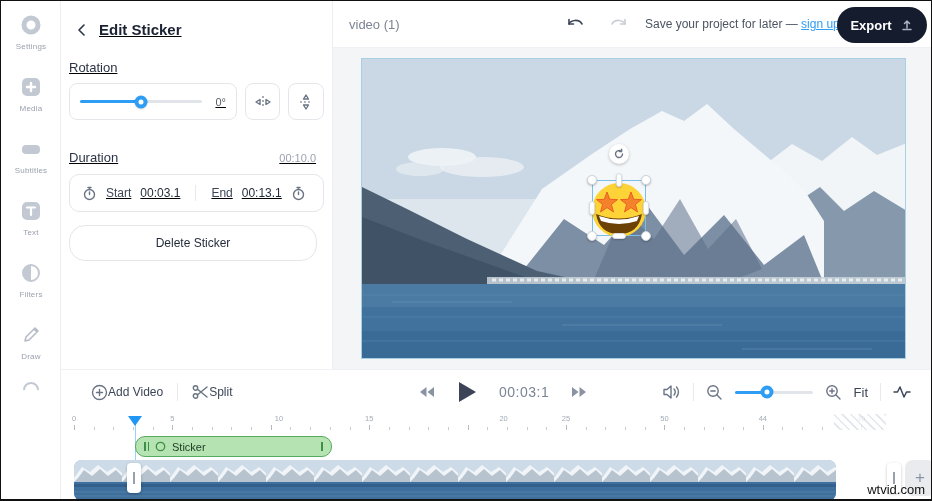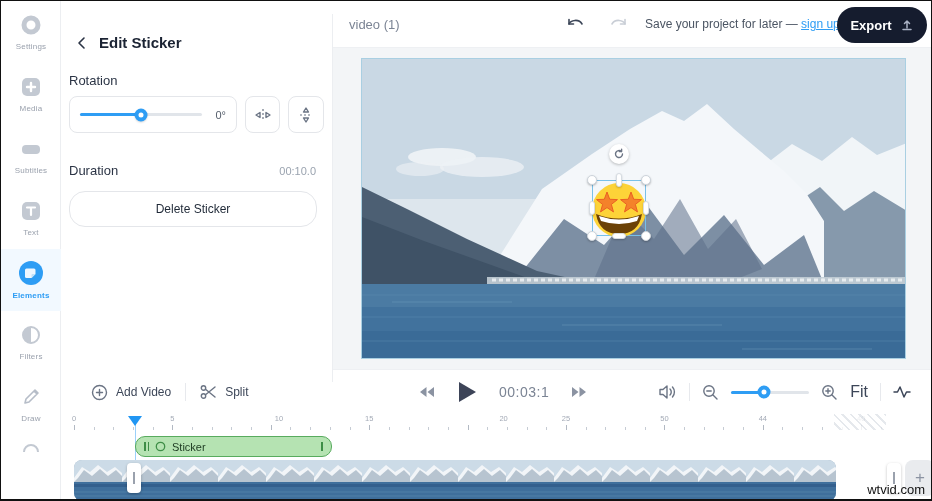--- a/index.html
+++ b/index.html
@@ -8,21 +8,21 @@
   .app { position:relative; width:932px; height:501px; border:1px solid #111; border-bottom:2px solid #111; background:#fff; overflow:hidden; }
 
   
   .sidebar { position:absolute; left:0; top:0; width:60px; height:100%; background:#fff; border-right:1px solid #eceef1; z-index:5; }
   .side-item { width:60px; height:62px; display:flex; flex-direction:column; align-items:center; justify-content:center; gap:5px; cursor:pointer; }
   .side-item .lbl { font-size:8px; color:#9aa1ad; letter-spacing:.2px; }
   .side-item.active { background:#f2f9ff; }
   .side-item.active .lbl { color:var(--accent); font-weight:bold; }
 
   
-  .panel { position:absolute; left:60px; top:13px; width:272px; height:368px; background:#fff; border-right:1px solid #eceef1; z-index:4; }
+  .panel { position:absolute; left:60px; top:0; width:272px; height:368px; background:#fff; border-right:1px solid #eceef1; z-index:4;text-decoration:underline; }
   .panel-head { display:flex; align-items:center; gap:10px; padding:20px 8px 0 14px; }
   .panel-title { font-size:15px; font-weight:bold; color:#1b2333; }
   .sec-label { font-size:13px; color:#2b3445; padding:0 8px; }
   .rot-label { margin-top:22px; }
   .rot-row { display:flex; gap:8px; padding:8px 8px 0 8px; }
   .slider-box { width:170px; height:37px; border:1px solid #e4e6ea; border-radius:8px; display:flex; align-items:center; padding:0 10px; gap:8px; background:#fff; }
   .slider-track { position:relative; flex:1; height:3px; background:#e1e5ea; border-radius:2px; }
   .slider-fill { position:absolute; left:0; top:0; height:3px; width:50%; background:var(--accent); border-radius:2px; }
   .slider-thumb { position:absolute; left:50%; top:50%; transform:translate(-50%,-50%); width:13px; height:13px; background:#fff; border:4px solid var(--accent); border-radius:50%; box-shadow:0 1px 2px rgba(0,0,0,.15); }
   .rot-val { font-size:11px; color:#555e6b; min-width:16px; text-align:right; }
@@ -52,26 +52,26 @@
   .sel-box { position:absolute; inset:0; border:1px solid #79c0e8; }
   .emoji { position:absolute; left:-5px; top:-3px; }
   .handle-c { position:absolute; width:10px; height:10px; background:#fff; border:1px solid #cdd4db; border-radius:50%; box-shadow:0 1px 2px rgba(0,0,0,.25); }
   .handle-b { position:absolute; background:#fff; border:1px solid #d6dce2; border-radius:3px; box-shadow:0 1px 2px rgba(0,0,0,.2); }
   .rotate-handle { position:absolute; left:17px; top:-36px; width:20px; height:20px; background:#fff; border-radius:50%; box-shadow:0 1px 3px rgba(0,0,0,.25); display:flex; align-items:center; justify-content:center; }
 
   
   .timeline { position:absolute; left:60px; top:368px; width:872px; height:131px; background:#fff; border-top:1px solid #eef0f3; z-index:3; }
   .tl-toolbar { position:relative; height:44px; display:flex; align-items:center; }
   .tl-left { display:flex; align-items:center; gap:14px; margin-left:30px; }
-  .tl-btn { display:flex; align-items:center; gap:8px; background:none; border:none; font-size:12px; color:#3c4658; font-family:inherit; cursor:pointer; }
+  .tl-btn { display:flex; align-items:center; gap:0; background:none; border:none; font-size:12px; color:#3c4658; font-family:inherit; cursor:pointer; }
   .v-div { width:1px; height:18px; background:#e7e9ed; }
   .tl-center { position:absolute; left:358px; display:flex; align-items:center; gap:22px; }
   .time-display { font-size:14px; color:#7b8494; letter-spacing:.5px; }
   .tl-right { position:absolute; right:22px; display:flex; align-items:center; gap:12px; }
-  .fit-lbl { font-size:16px; color:#3c4658; cursor:pointer; }
+  .fit-lbl { font-size:13px; color:#3c4658; cursor:pointer; }
   .zoom-slider { position:relative; width:78px; height:3px; background:#e1e5ea; border-radius:2px; }
   .zoom-fill { position:absolute; left:0; top:0; height:3px; width:42%; background:var(--accent); border-radius:2px; }
   .zoom-thumb { position:absolute; left:42%; top:50%; transform:translate(-50%,-50%); width:13px; height:13px; background:#fff; border:4px solid var(--accent); border-radius:50%; }
 
   .ruler { position:absolute; left:0; top:44px; width:872px; height:17px; }
   .tick { position:absolute; bottom:1px; width:1px; height:3px; background:#c6ccd4; }
   .tick.major { height:5px; background:#b2b9c3; }
   .tick-label { position:absolute; top:0; transform:translateX(-50%); font-size:7.5px; color:#a3aab6; }
   .hatch { position:absolute; top:0; height:16px; background:repeating-linear-gradient(45deg, #fff 0 4px, #dfe3e8 4px 6px); opacity:.8; }
 
@@ -121,28 +121,20 @@
           <rect x="3" y="8" width="18" height="9" rx="4" class="fl"></rect>
         </svg>
       <span class="lbl">Subtitles</span>
     </div>
     <div class="side-item">
       <svg width="24" height="24" viewBox="0 0 24 24">
           <rect x="3" y="3" width="18" height="18" rx="5" class="fl"></rect>
           <path d="M8 8.5h8M12 8.5V16" stroke="#fff" stroke-width="2.2" stroke-linecap="round"></path>
         </svg>
       <span class="lbl">Text</span>
-    </div>
-    <div class="side-item active">
-      <svg width="26" height="26" viewBox="0 0 26 26">
-          <circle cx="13" cy="13" r="12" fill="#2e9df4"></circle>
-          <path d="M8.5 8.5h7.5a1.5 1.5 0 0 1 1.5 1.5v4l-4 4H8.5A1.5 1.5 0 0 1 7 16.5V10a1.5 1.5 0 0 1 1.5-1.5z" fill="#fff" opacity=".92"></path>
-          <path d="M17.5 14l-4 4v-3a1 1 0 0 1 1-1z" fill="#bfe0f8"></path>
-        </svg>
-      <span class="lbl">Elements</span>
     </div>
     <div class="side-item">
       <svg width="24" height="24" viewBox="0 0 24 24">
           <circle cx="12" cy="12" r="8" fill="none" stroke="#c3c9d2" stroke-width="2"></circle>
           <path d="M12 4a8 8 0 0 0 0 16z" fill="#c3c9d2"></path>
         </svg>
       <span class="lbl">Filters</span>
     </div>
     <div class="side-item">
       <svg width="24" height="24" viewBox="0 0 24 24">
@@ -184,20 +176,35 @@
         <svg width="16" height="20" viewBox="0 0 16 20">
             <path d="M5.5 7L8 3l2.5 4zM5.5 13L8 17l2.5-4z" class="dk"></path>
             <path d="M2 10h12" stroke="#6b7484" stroke-width="1.2" stroke-dasharray="2 2"></path>
           </svg>
       </div>
     </div>
 
     <div class="dur-head">
       <div class="sec-label">Duration</div>
       <span class="dur-total">00:10.0</span>
+    </div>
+    <div class="dur-box">
+      <svg width="15" height="15" viewBox="0 0 15 15">
+          <circle cx="7.5" cy="8.5" r="5" class="dk"></circle>
+          <path d="M6 1.5h3M7.5 1.5v2M7.5 8.5V6" class="dk"></path>
+        </svg>
+      <span class="t-lbl">Start</span>
+      <span class="t-val">00:03.1</span>
+      <span class="dur-div"></span>
+      <span class="t-lbl">End</span>
+      <span class="t-val">00:13.1</span>
+      <svg width="15" height="15" viewBox="0 0 15 15">
+          <circle cx="7.5" cy="8.5" r="5" class="dk"></circle>
+          <path d="M6 1.5h3M7.5 1.5v2M7.5 8.5V6" class="dk"></path>
+        </svg>
     </div>
 
     <button class="delete-btn">Delete Sticker</button>
   </section>
 
   <header class="topbar">
     <span class="proj-title">video (1)</span>
     <div class="undo-redo">
       <svg width="22" height="16" viewBox="0 0 22 16" style="cursor:pointer">
           <path d="M4 8c1.5-4 10-5.5 13 0" fill="none" stroke="#3c4658" stroke-width="1.6" stroke-linecap="round"></path>

